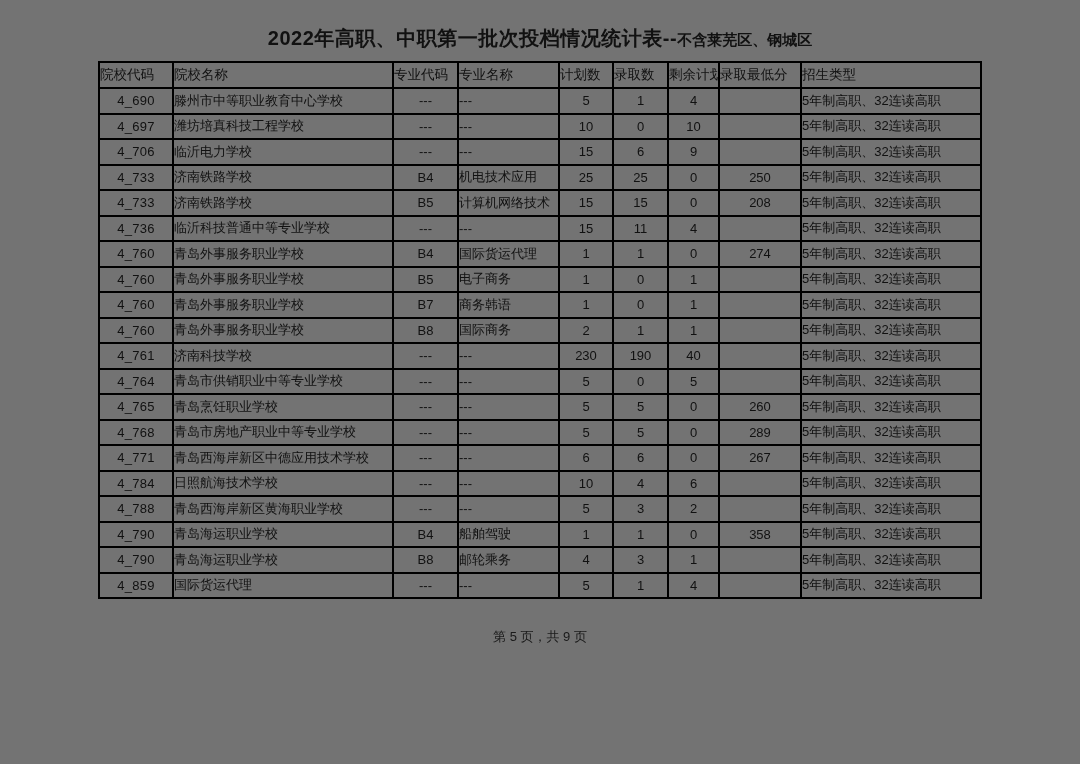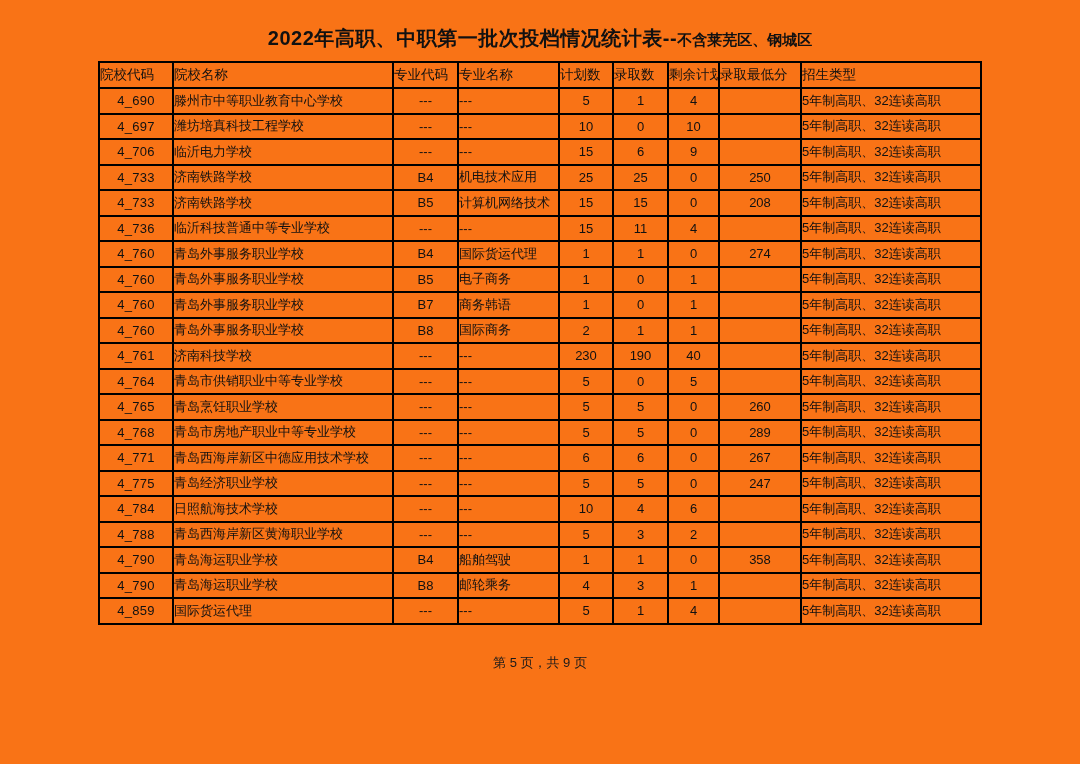--- a/index.html
+++ b/index.html
@@ -7,21 +7,21 @@
     padding: 0;
     background: #ffffff;
     width: 1080px;
     height: 764px;
     font-family: "Liberation Sans", sans-serif;
     color: #111111;
   }
   .page {
     width: 1080px;
     height: 764px;
-    background: #f97316;
+    background: #737373;
     box-sizing: border-box;
     padding-top: 26px;
     overflow: hidden;
   }
   .title-wrap {
     text-align: center;
     white-space: nowrap;
     margin: 0 0 9px 0;
     line-height: 24px;
   }
@@ -261,31 +261,20 @@
           <td class="l">青岛西海岸新区中德应用技术学校</td>
           <td class="c">---</td>
           <td class="l">---</td>
           <td class="c">6</td>
           <td class="c">6</td>
           <td class="c">0</td>
           <td class="c">267</td>
           <td class="l">5年制高职、32连读高职</td>
         </tr>
         <tr>
-          <td class="c code-cell">4_775</td>
-          <td class="l">青岛经济职业学校</td>
-          <td class="c">---</td>
-          <td class="l">---</td>
-          <td class="c">5</td>
-          <td class="c">5</td>
-          <td class="c">0</td>
-          <td class="c">247</td>
-          <td class="l">5年制高职、32连读高职</td>
-        </tr>
-        <tr>
           <td class="c code-cell">4_784</td>
           <td class="l">日照航海技术学校</td>
           <td class="c">---</td>
           <td class="l">---</td>
           <td class="c">10</td>
           <td class="c">4</td>
           <td class="c">6</td>
           <td class="c"></td>
           <td class="l">5年制高职、32连读高职</td>
         </tr>

